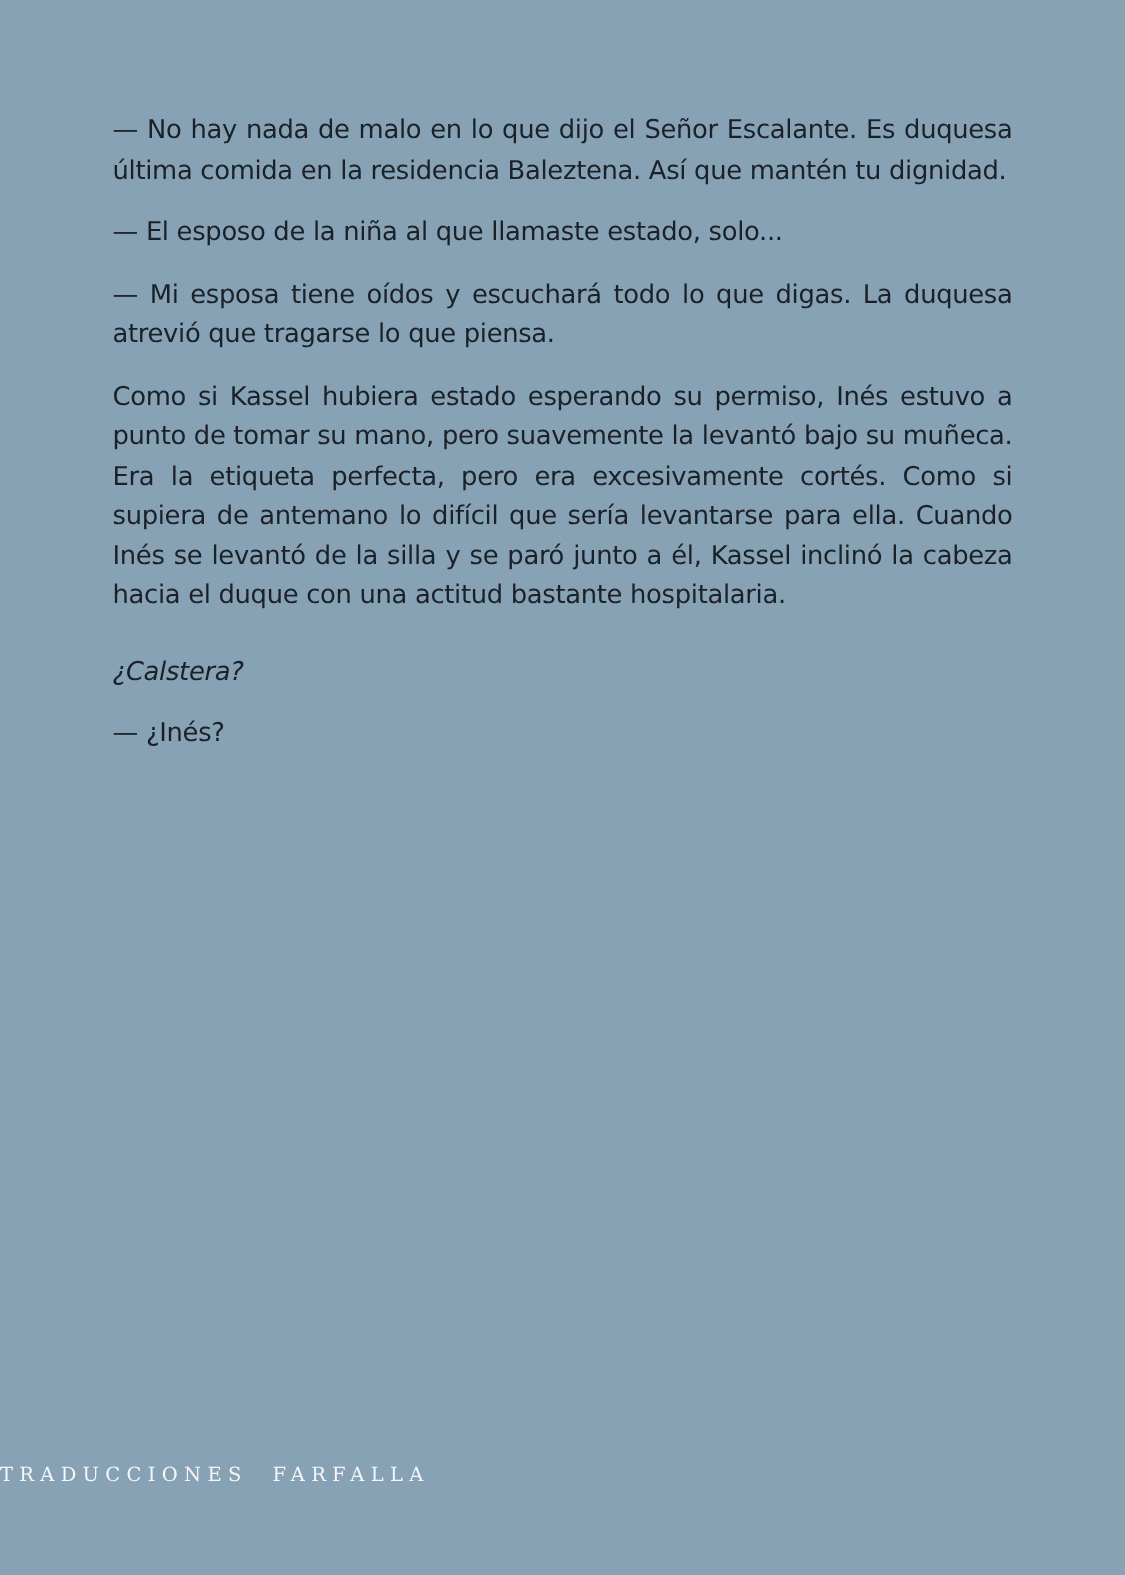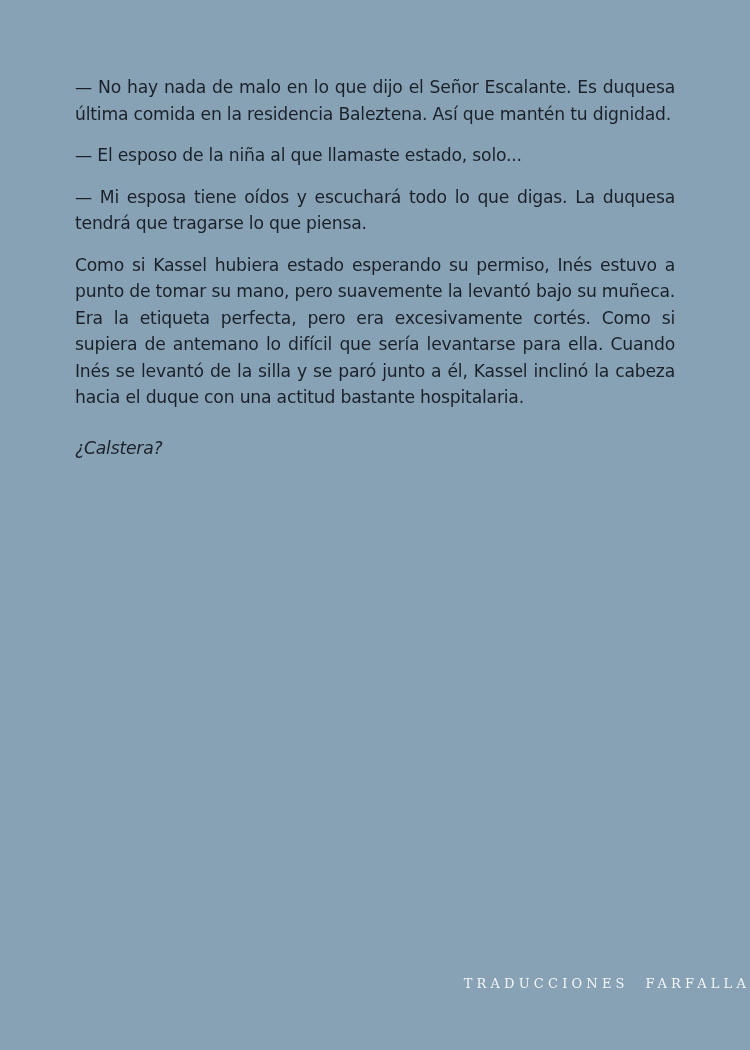--- a/index.html
+++ b/index.html
@@ -30,31 +30,32 @@
     }
     .para.italic {
       font-style: italic;
       margin-top: 24px;
     }
     .footer {
       position: absolute;
       left: 0;
       right: 0;
       top: 976px;
-      text-align: right;
+      text-align: left;
       font-family: "DejaVu Serif", serif;
       font-size: 13px;
       letter-spacing: 4.2px;
       color: #f4f6f8;
     }
   </style>
 </head>
 <body>
 
 <div class="page">
   <p class="para">— No hay nada de malo en lo que dijo el Señor Escalante. Es duquesa última comida en la residencia Baleztena. Así que mantén tu dignidad.</p>
   <p class="para">—  El esposo de la niña al que llamaste estado, solo...</p>
-  <p class="para">— Mi esposa tiene oídos y escuchará todo lo que digas. La duquesa tendrá que tragarse lo que piensa.</p>
+  <p class="para">— Mi esposa tiene oídos y escuchará todo lo que digas. La duquesa atrevió que tragarse lo que piensa.</p>
   <p class="para">Como si Kassel hubiera estado esperando su permiso, Inés estuvo a punto de tomar su mano, pero suavemente la levantó bajo su muñeca. Era la etiqueta perfecta, pero era excesivamente cortés. Como si supiera de antemano lo difícil que sería levantarse para ella. Cuando Inés se levantó de la silla y se paró junto a él, Kassel inclinó la cabeza hacia el duque con una actitud bastante hospitalaria.</p>
   <p class="para italic">¿Calstera?</p>
+  <p class="para">— ¿Inés?</p>
 </div>
 
 <div class="footer" style="white-space: pre;">TRADUCCIONES  FARFALLA</div>
 
 </body></html>

